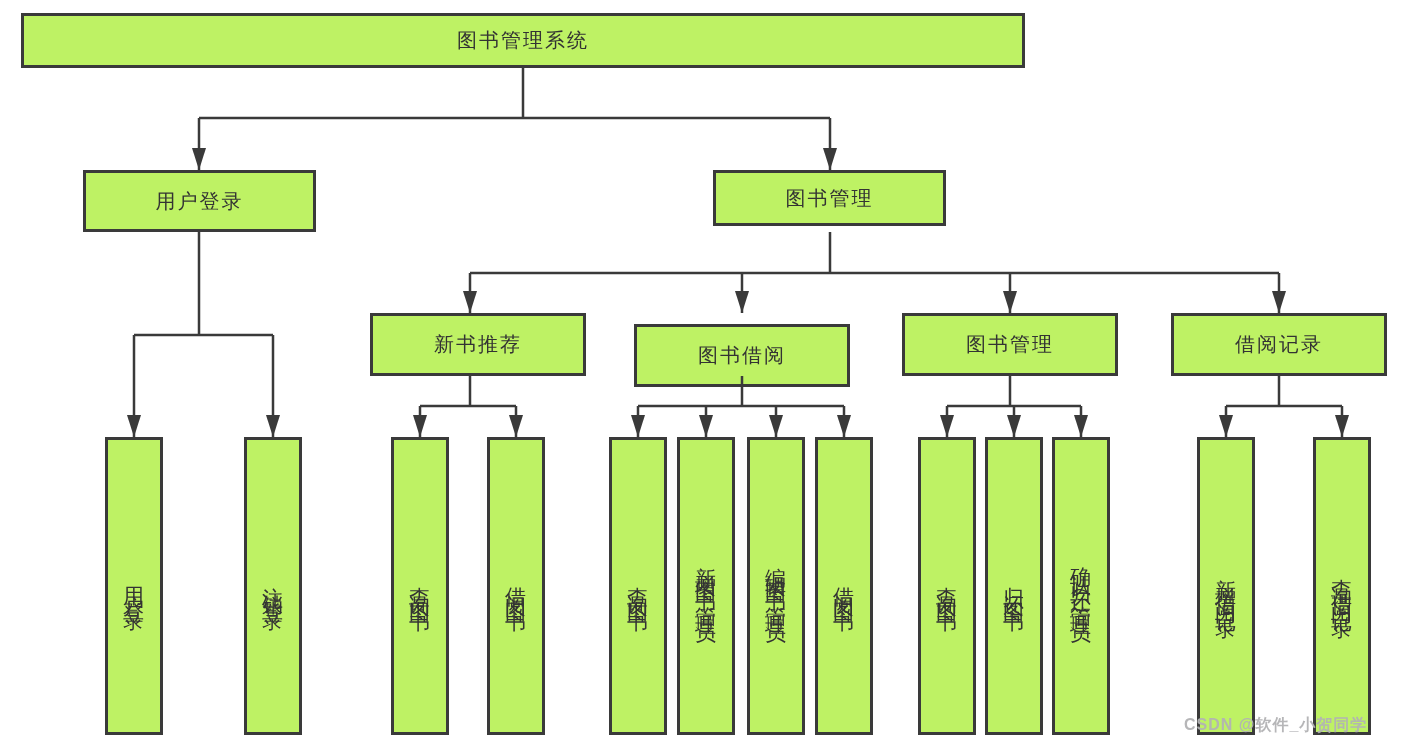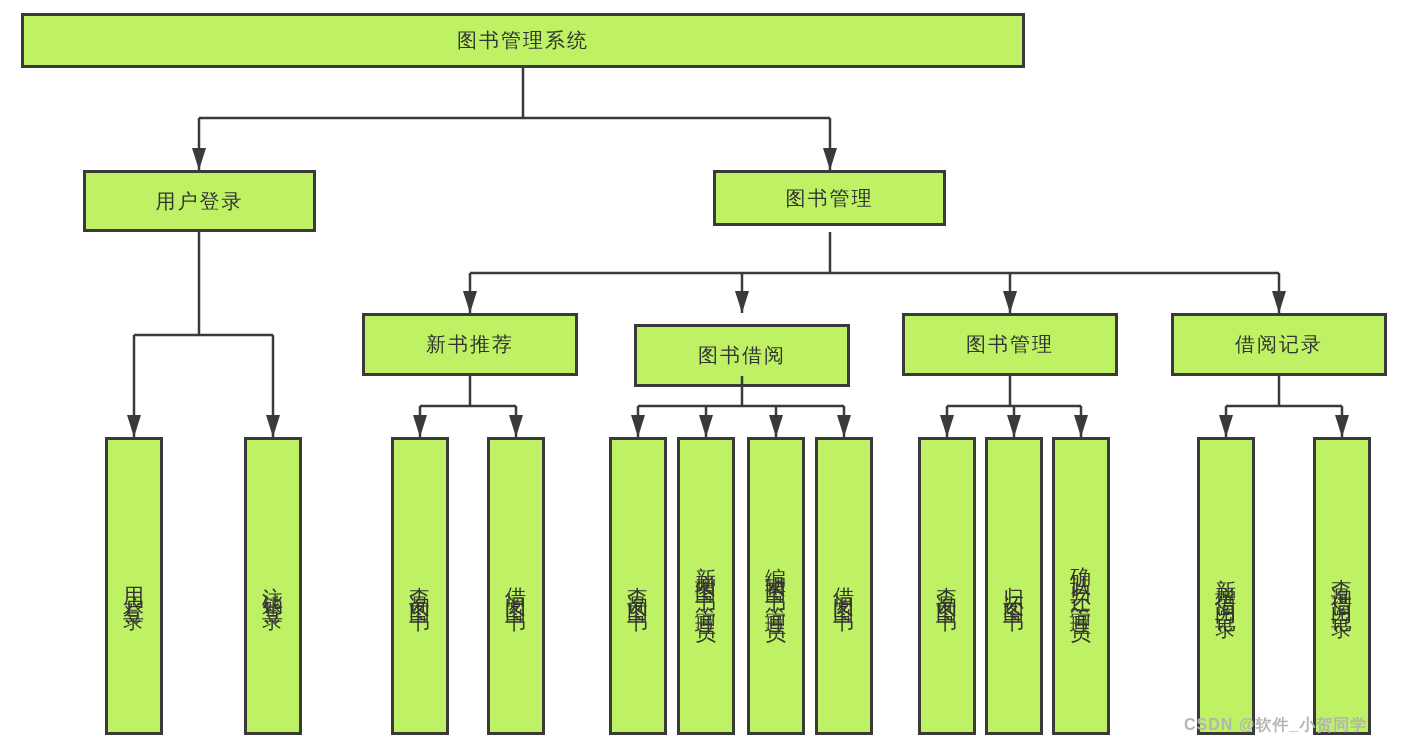--- a/index.html
+++ b/index.html
@@ -35,21 +35,21 @@
     line-height: 1;
     color: #333333;
   }
   
   .n-root  { left: 21px;  top: 13px;  width: 1004px; height: 55px; }
   
   .n-l2a   { left: 83px;  top: 170px; width: 233px; height: 62px; }
   .n-l2b   { left: 713px; top: 170px; width: 233px; height: 56px; }
   
   .n-l3 { top: 313px; width: 216px; height: 63px; }
-  .n-l3a { left: 362px; }  .n-l3b { left: 634px; margin-top: 11px; }
+  .n-l3a { left: 370px; }  .n-l3b { left: 634px; margin-top: 11px; }
   .n-l3c { left: 902px; }  .n-l3d { left: 1171px; }
   
   .leaf { top: 437px; width: 58px; height: 298px; }
   .lf1  { left: 105px; }  .lf2  { left: 244px; }
   .lf3  { left: 391px; }  .lf4  { left: 487px; }
   .lf5  { left: 609px; }  .lf6  { left: 677px; }
   .lf7  { left: 747px; }  .lf8  { left: 815px; }
   .lf9  { left: 918px; }  .lf10 { left: 985px; }
   .lf11 { left: 1052px; } .lf12 { left: 1197px; }
   .lf13 { left: 1313px; }

